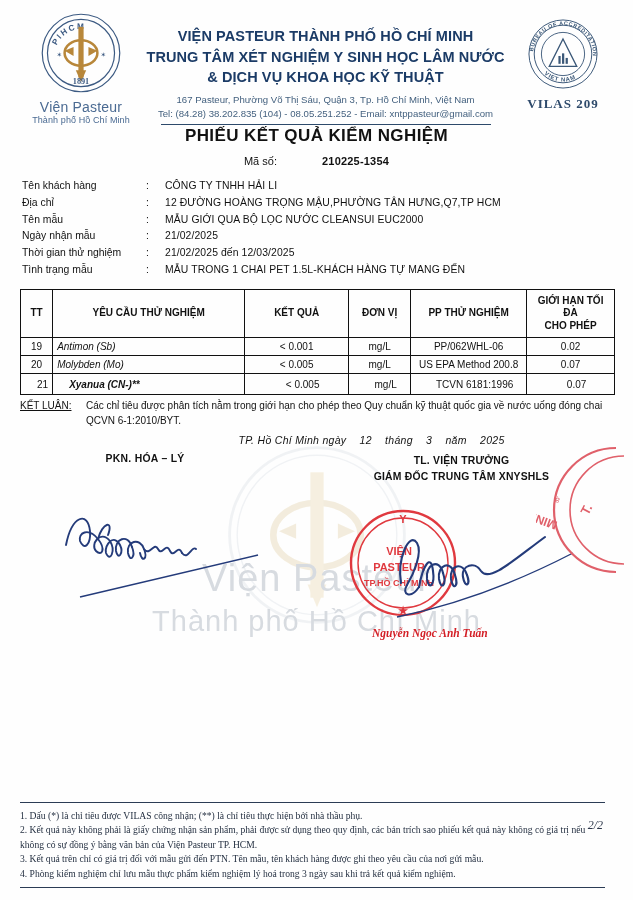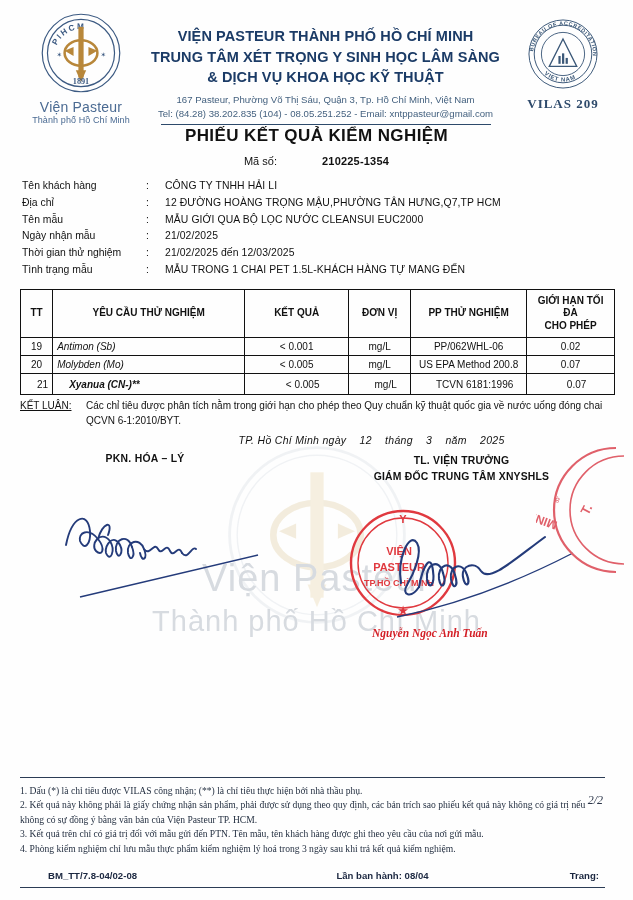--- a/index.html
+++ b/index.html
@@ -290,21 +290,21 @@
         <text x="22" y="60" font-size="9" fill="#3c5a82">✶</text>
         <text x="81" y="60" font-size="9" fill="#3c5a82">✶</text>
         <text x="55" y="96" font-size="11" font-weight="bold" fill="#3c5a82" text-anchor="middle" font-family="Liberation Serif, serif">1891</text>
       </svg>
       <div class="logo-name">Viện Pasteur</div>
       <div class="logo-sub">Thành phố Hồ Chí Minh</div>
     </div>
 
     <div class="head-center">
       <div class="org1">VIỆN PASTEUR THÀNH PHỐ HỒ CHÍ MINH</div>
-      <div class="org2">TRUNG TÂM XÉT TRỌNG Y SINH HỌC LÂM SÀNG</div>
+      <div class="org2">TRUNG TÂM XÉT NGHIỆM Y SINH HỌC LÂM NƯỚC</div>
       <div class="org3">&amp; DỊCH VỤ KHOA HỌC KỸ THUẬT</div>
       <div class="contact">
         <div>167 Pasteur, Phường Võ Thị Sáu, Quận 3, Tp. Hồ Chí Minh, Việt Nam</div>
         <div>Tel: (84.28) 38.202.835 (104) - 08.05.251.252 - Email: xntppasteur@gmail.com</div>
         <div class="rule"></div>
       </div>
     </div>
 
     <div class="vilas-block">
       <svg width="72" height="72" viewBox="0 0 110 110">
@@ -482,21 +482,16 @@
 
   <div class="footer">
     <div class="footer-rule"></div>
     <div class="notes">
       <div>1. Dấu (*) là chỉ tiêu được VILAS công nhận; (**) là chỉ tiêu thực hiện bởi nhà thầu phụ.</div>
       <div>2. Kết quả này không phải là giấy chứng nhận sản phẩm, phải được sử dụng theo quy định, các bản trích sao phiếu kết quả này không có giá trị nếu không có sự đồng ý bằng văn bản của Viện Pasteur TP. HCM.</div>
       <div>3. Kết quả trên chỉ có giá trị đối với mẫu gửi đến PTN. Tên mẫu, tên khách hàng được ghi theo yêu cầu của nơi gửi mẫu.</div>
       <div>4. Phòng kiểm nghiệm chỉ lưu mẫu thực phẩm kiểm nghiệm lý hoá trong 3 ngày sau khi trả kết quả kiểm nghiệm.</div>
     </div>
     <div class="page-mark">2/2</div>
-    <div class="footer-bar">
-      <div class="f1">BM_TT/7.8-04/02-08</div>
-      <div class="f2">Lần ban hành: 08/04</div>
-      <div class="f3">Trang:</div>
-    </div>
     <div class="footer-bottom-rule"></div>
   </div>
 
 </div>
 
 </body></html>

